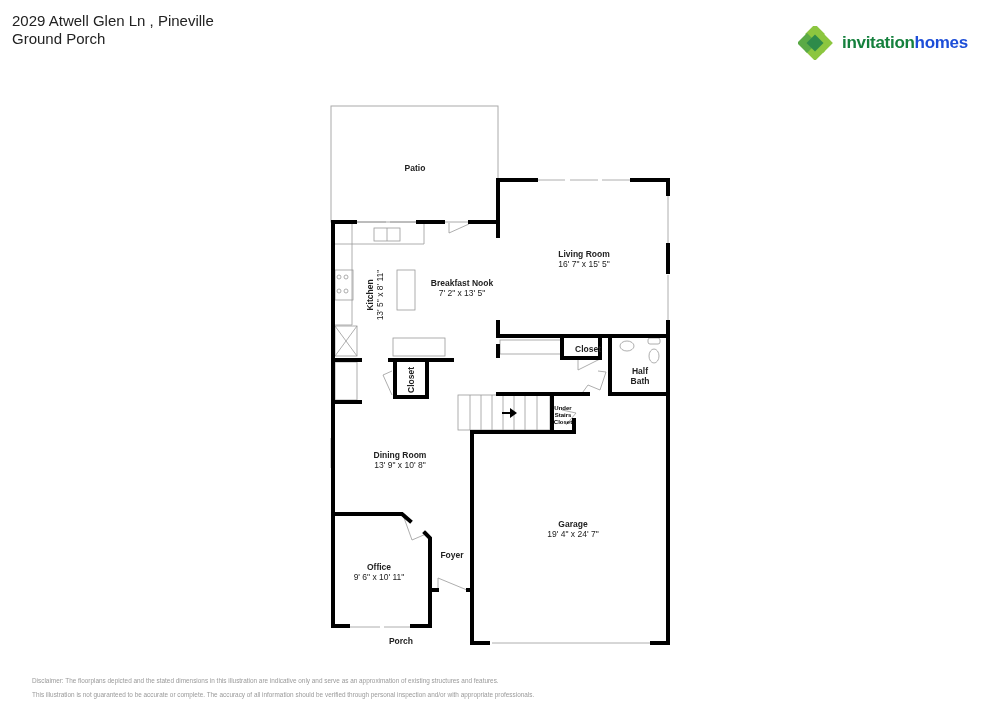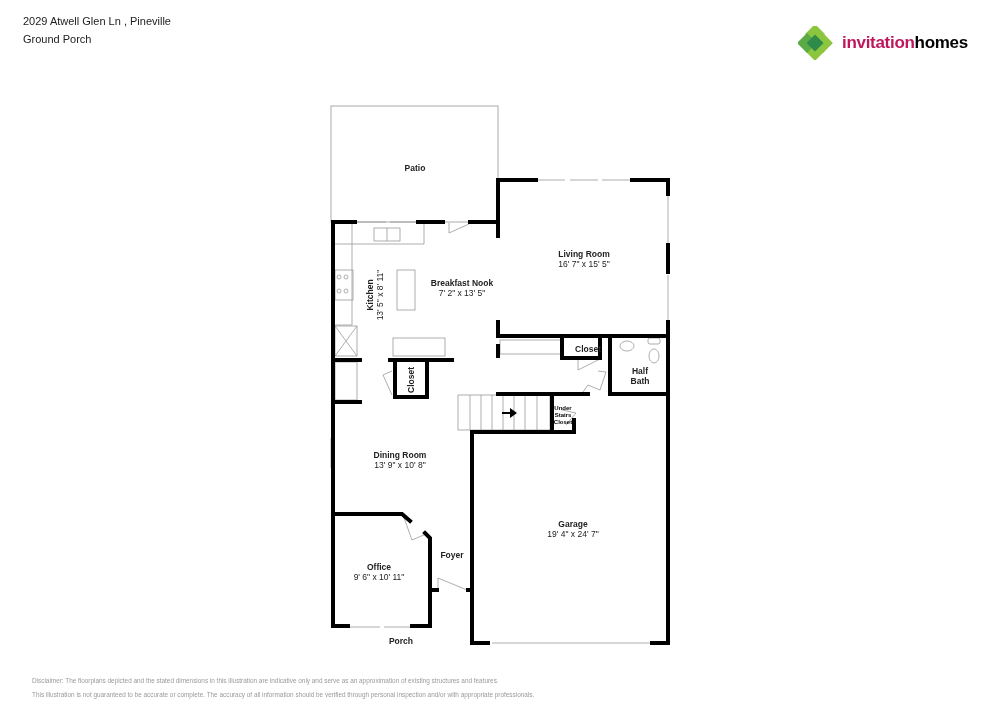--- a/index.html
+++ b/index.html
@@ -1,21 +1,21 @@
 <!DOCTYPE html>
 <html><head>
 <meta charset="utf-8">
 <style>
   html, body { margin: 0; padding: 0; background: #ffffff; }
   body { width: 1000px; height: 707px; position: relative; overflow: hidden; font-family: "Liberation Sans", sans-serif; color: #222; }
-  .header { position: absolute; left: 23px; top: 12px; font-size: 11px; line-height: 18px; color: #222; }
+  .header { position: absolute; left: 12px; top: 12px; font-size: 15px; line-height: 18px; color: #222; }
   .logo { position: absolute; left: 798px; top: 26px; display: flex; align-items: center; }
   .logo-text { font-size: 17px; font-weight: bold; letter-spacing: -0.3px; margin-left: 8px; }
-  .logo-text .a { color: #be185d; }
-  .logo-text .b { color: #000000; }
+  .logo-text .a { color: #15803d; }
+  .logo-text .b { color: #1d4ed8; }
   .plan { position: absolute; left: 0; top: 0; width: 1000px; height: 707px; }
   .disclaimer { position: absolute; left: 32px; top: 674px; font-size: 6.4px; line-height: 14px; color: #9a9a9a; }
   svg text { font-family: "Liberation Sans", sans-serif; }
   .rn { font-size: 8.5px; font-weight: bold; fill: #222; }
   .rd { font-size: 8.5px; fill: #222; }
 </style>
 </head>
 <body>
 
 <div class="header">

